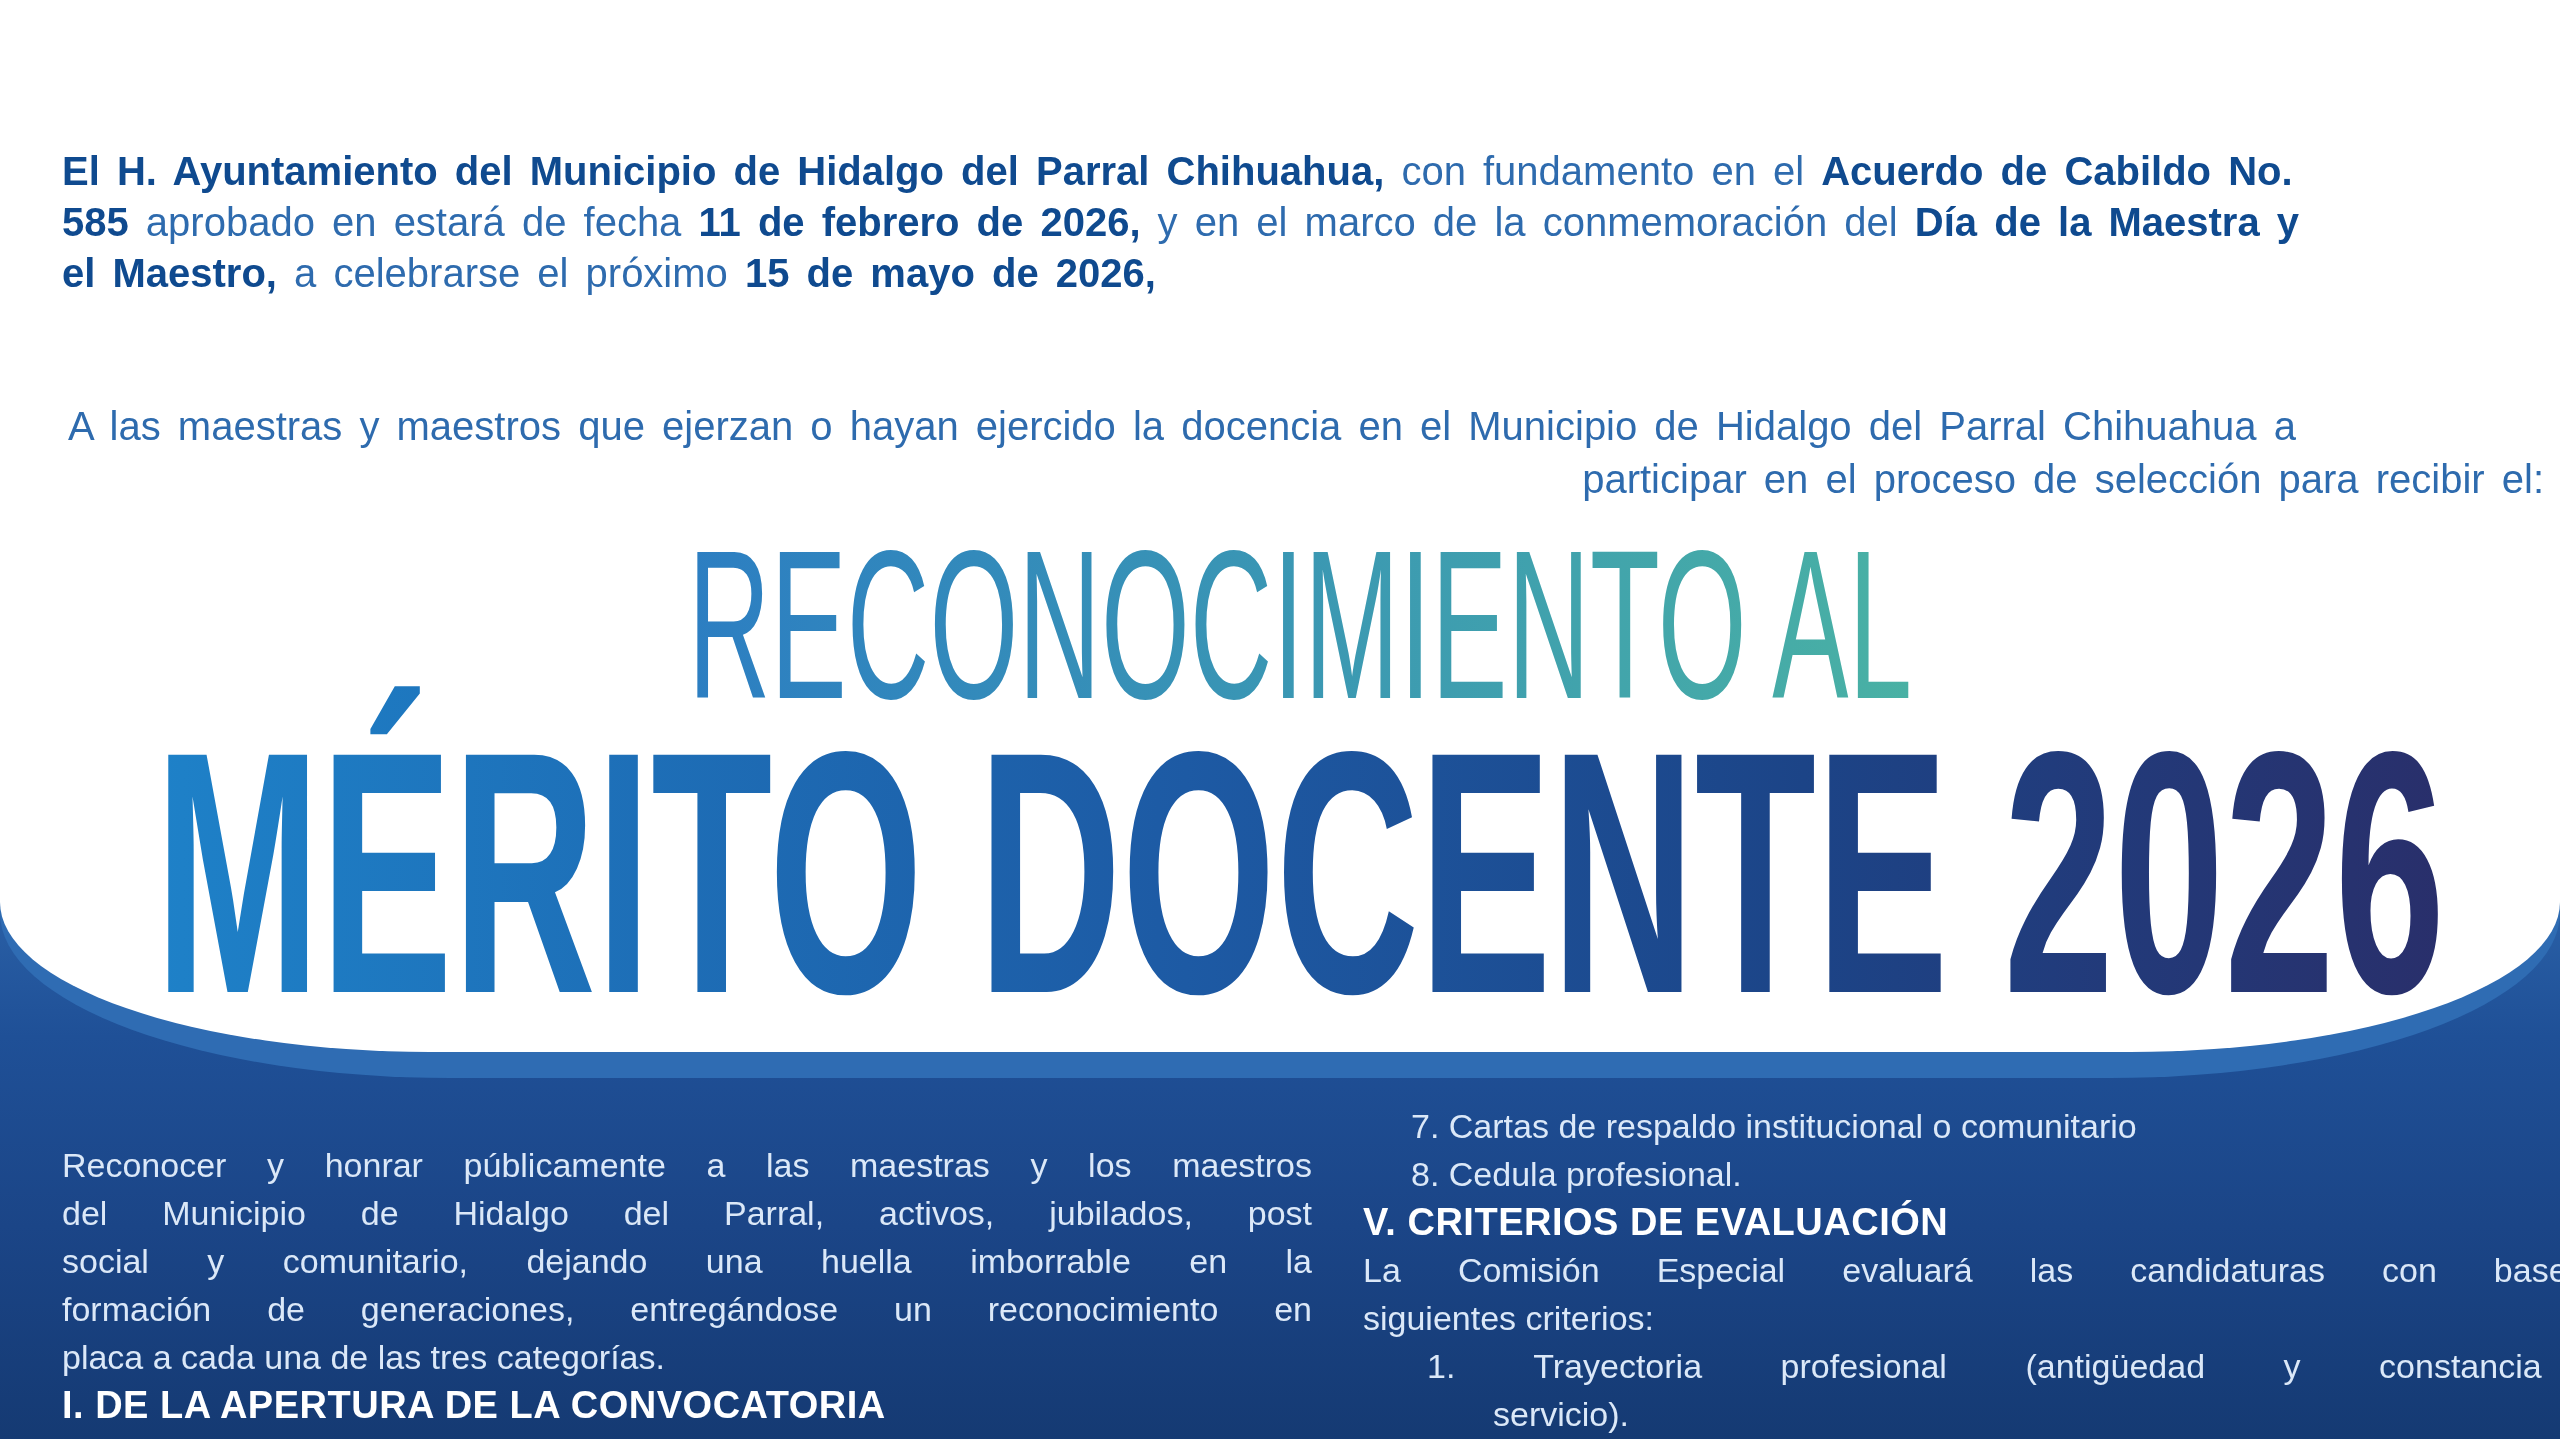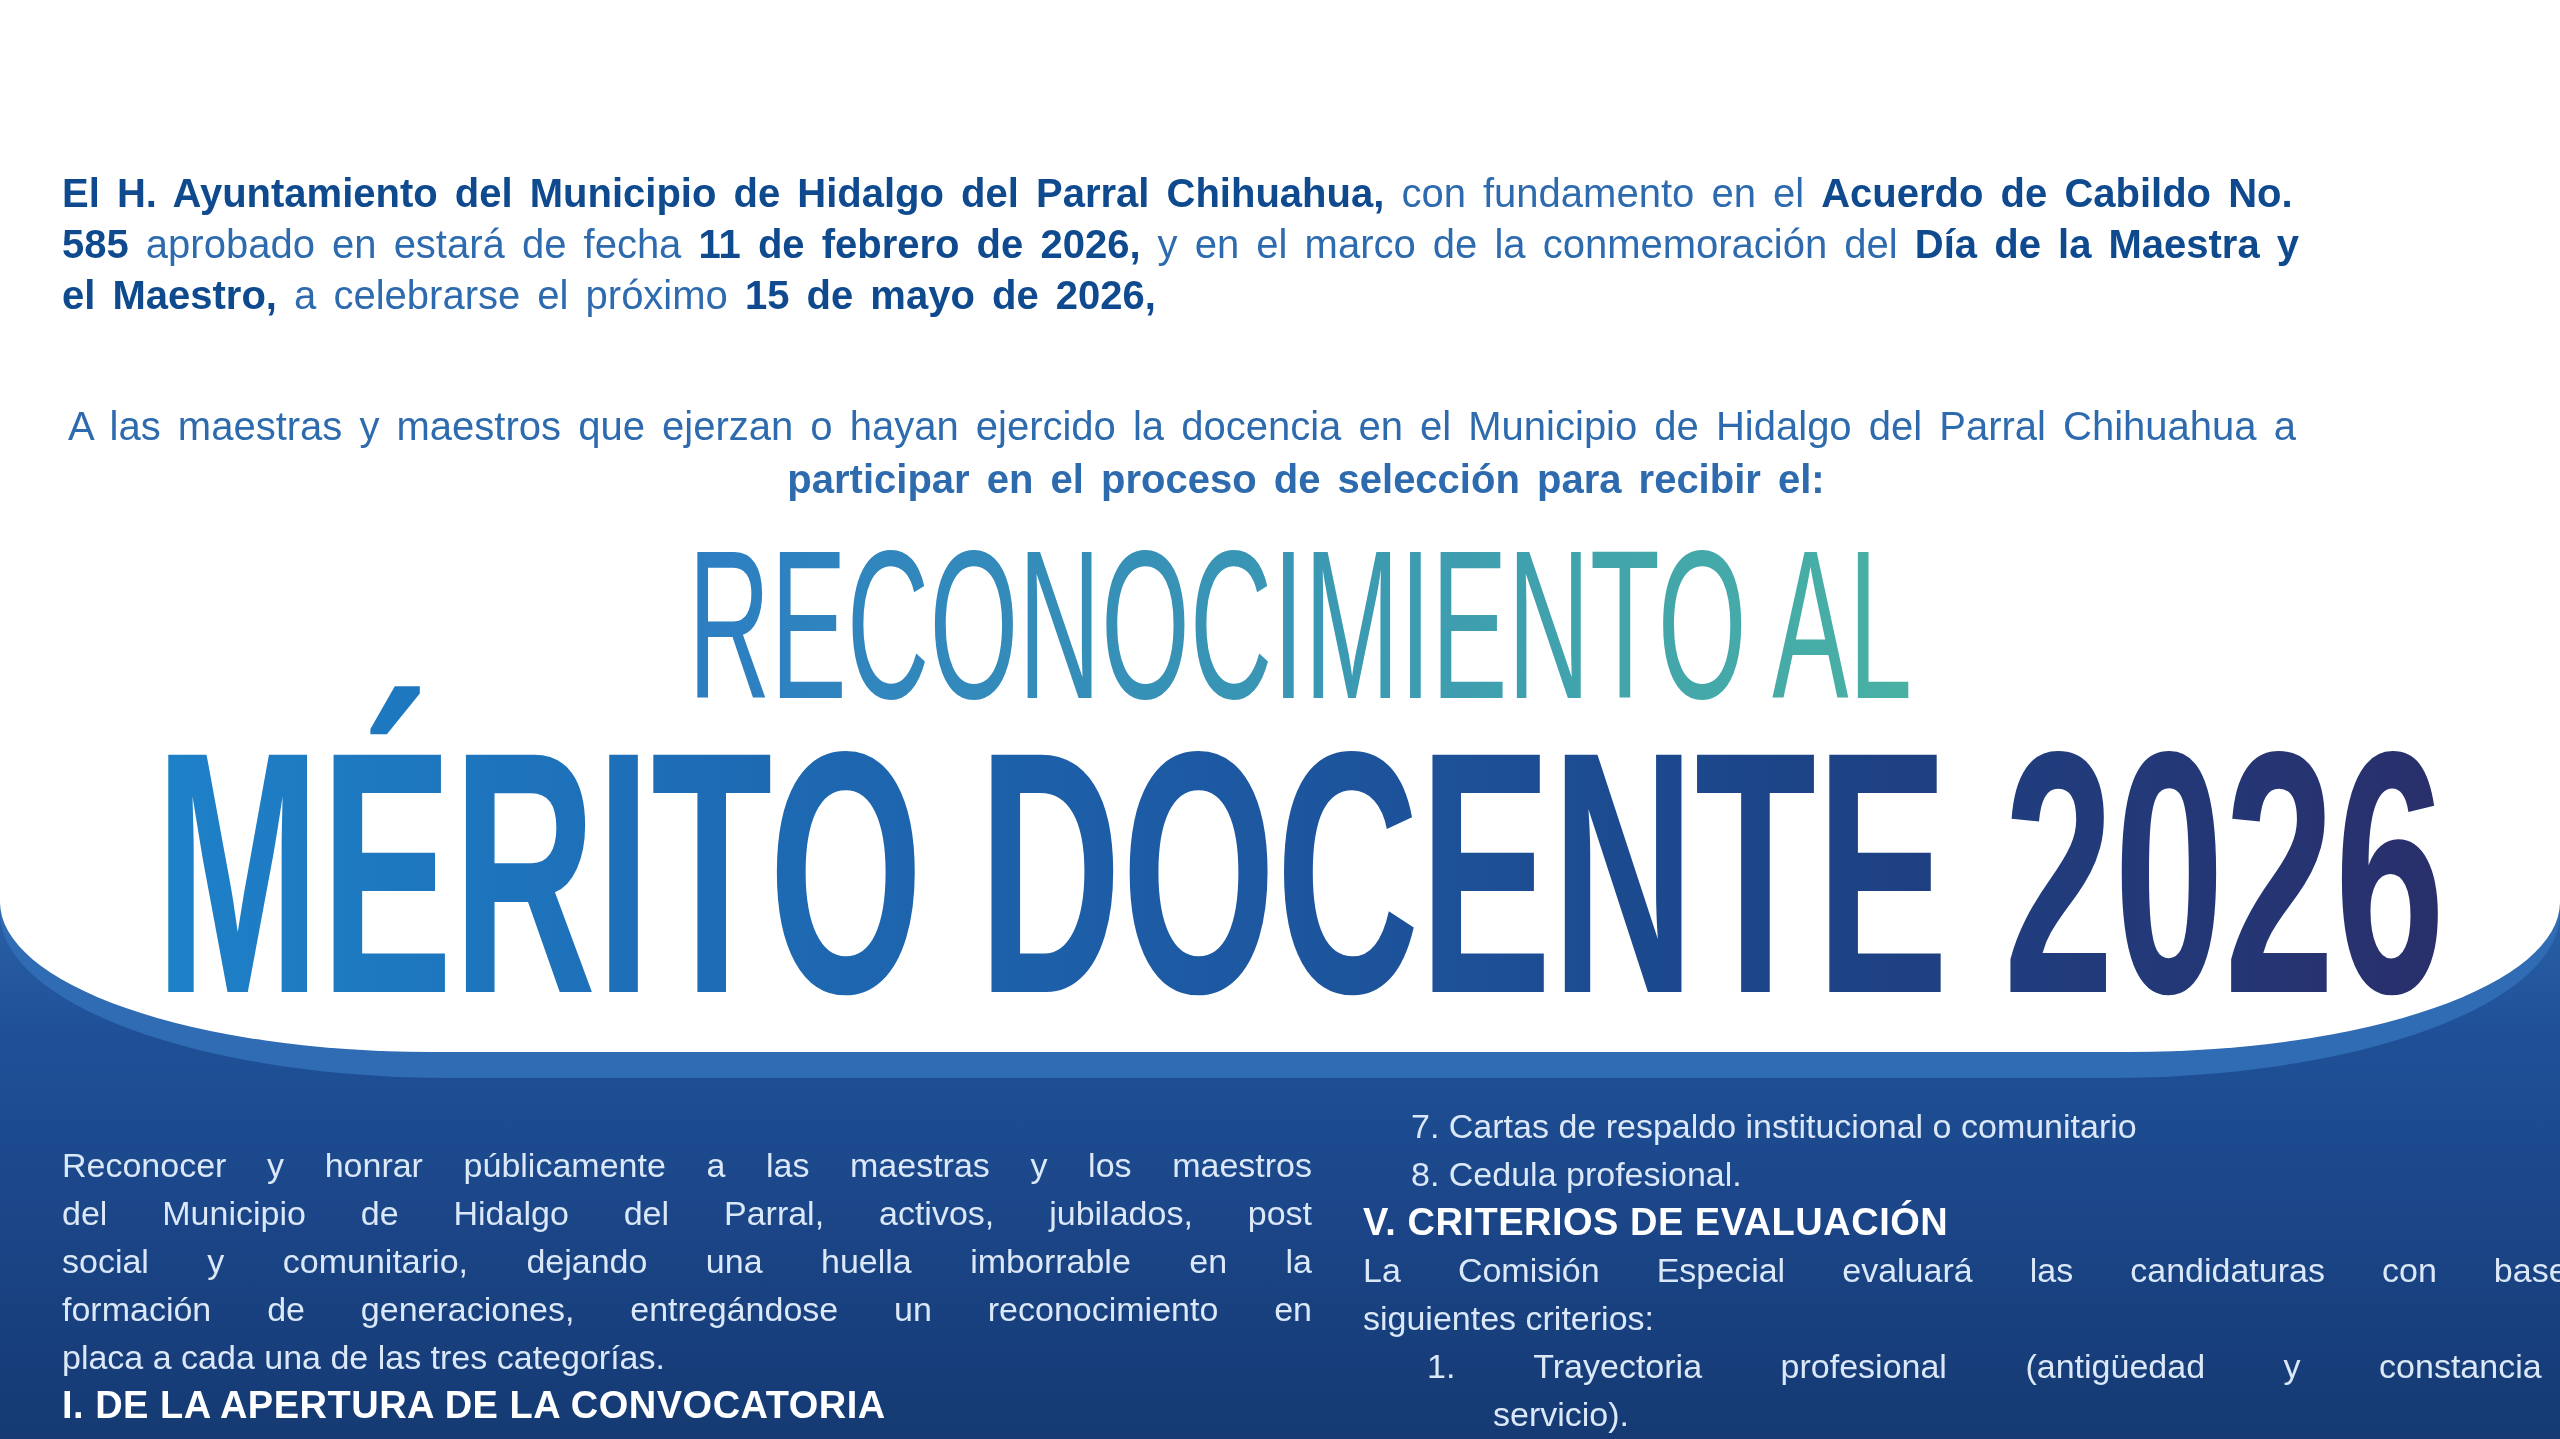--- a/index.html
+++ b/index.html
@@ -18,34 +18,34 @@
     border-bottom-left-radius:450px 165px;border-bottom-right-radius:450px 165px;
   }
   .white-shape{
     position:absolute;left:0;top:-40px;width:2560px;height:1092px;z-index:3;
     background:#ffffff;
     border-bottom-left-radius:430px 150px;border-bottom-right-radius:430px 150px;
   }
   
   .intro{
     position:absolute;left:62px;top:146px;z-index:5;white-space:nowrap;
-    font-size:40px;line-height:51px;color:#2e6bae;word-spacing:6px;margin-top:22px;
+    font-size:40px;line-height:51px;color:#2e6bae;word-spacing:6px;
   }
   .intro b{color:#0f4a8f;}
   .intro .centered{width:2476px;text-align:left;}
   .convoca{
     position:absolute;left:62px;top:316px;width:2476px;z-index:5;
     text-align:center;font-size:50px;line-height:60px;font-weight:bold;
     letter-spacing:2px;color:#1c5598;white-space:nowrap;
   }
   .sub{
     position:absolute;left:62px;top:400px;z-index:5;white-space:nowrap;
     font-size:40px;line-height:53px;color:#2e6bae;word-spacing:6px;margin-left:6px;
   }
-  .sub .centered{width:2476px;text-align:center;font-weight:bold;}
+  .sub .centered{width:2476px;text-align:right;}
   .titles-svg{position:absolute;left:0;top:520px;z-index:5;overflow:visible;}
   .t1{font-family:"Liberation Sans",sans-serif;font-weight:400;}
   .t2{font-family:"Liberation Sans",sans-serif;font-weight:700;}
   
   .col{position:absolute;z-index:5;font-size:34px;line-height:48px;color:#dbe8f8;}
   .col-left{left:62px;top:1102px;width:1250px;margin-top:39px;}
   .col-right{left:1363px;top:1102px;width:1400px;}
   .jline{text-align:justify;text-align-last:justify;}
   .nline{text-align:left;}
   .sec-heading{color:#ffffff;font-weight:bold;font-size:38px;line-height:48px;letter-spacing:0.5px;white-space:nowrap;}

